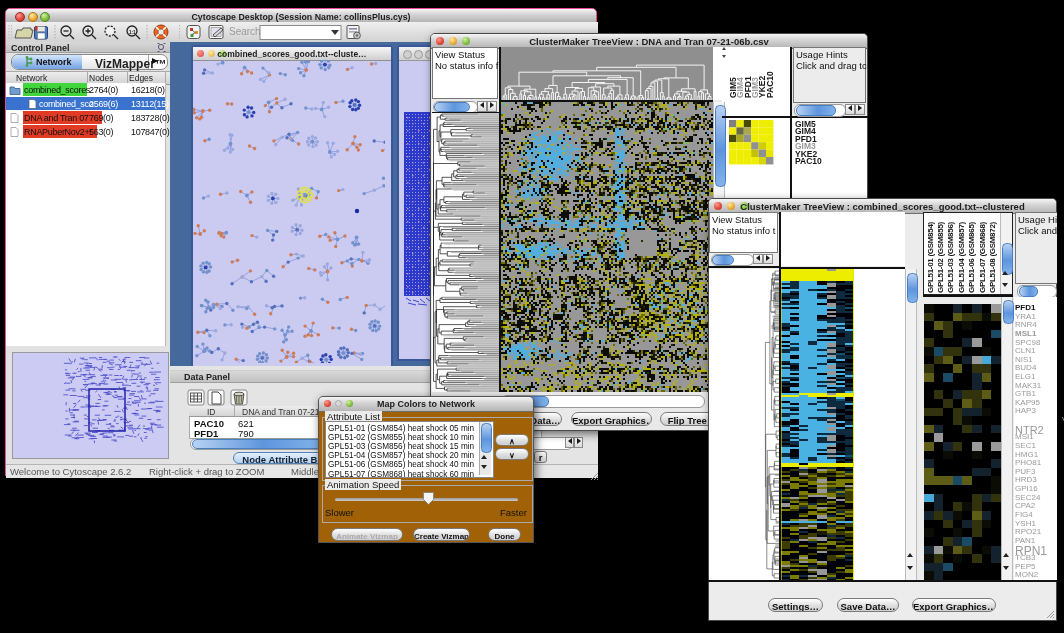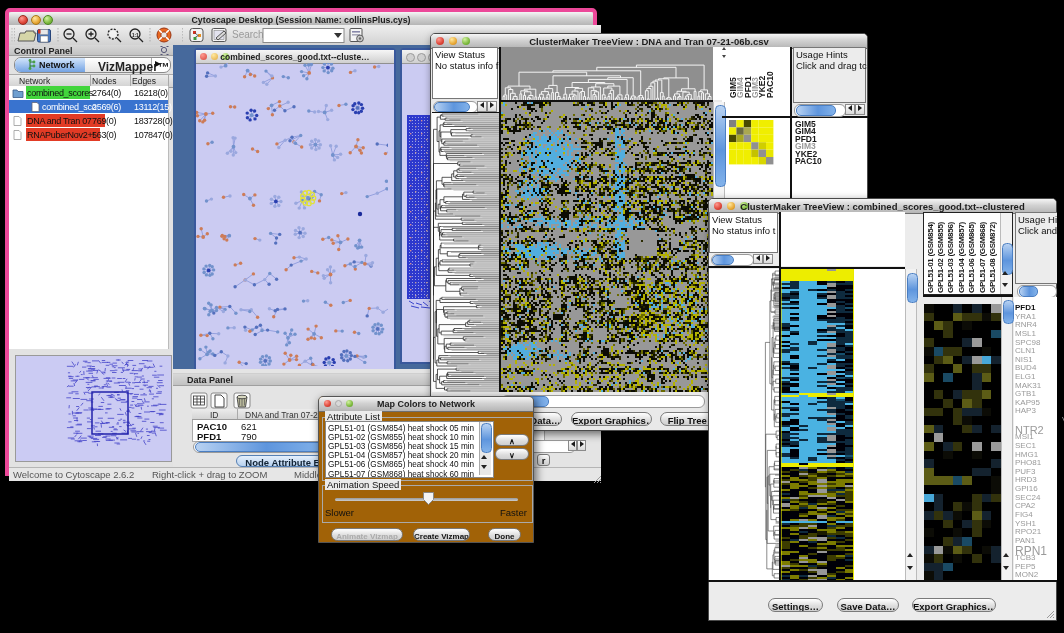--- a/index.html
+++ b/index.html
@@ -28,21 +28,21 @@
 .td{position:absolute;width:0;height:0;border:3px solid transparent;border-top:4px solid #222;border-bottom:none;}
 .tuS{position:absolute;width:0;height:0;border:2px solid transparent;border-bottom:3px solid #444;border-top:none;}
 .tdS{position:absolute;width:0;height:0;border:2px solid transparent;border-top:3px solid #444;border-bottom:none;}
 .t9{font-size:9.5px;color:#111;white-space:nowrap;position:absolute;}
 .tr9{font-size:9px;color:#111;white-space:nowrap;position:absolute;letter-spacing:-0.3px;}
 .t8{font-size:8.5px;color:#111;white-space:nowrap;position:absolute;}
 .vlab{position:absolute;font-size:8.5px;font-weight:bold;color:#1a1a1a;white-space:nowrap;
  transform:rotate(-90deg);transform-origin:0 0;}
 </style></head><body>
 <div id="pg">
-<div class="win" style="left:5px;top:8px;width:592px;height:468px;background:#e2e2e2;border:4px solid #ec4899;border-radius:5px 5px 0 0;padding-left:13px;">
+<div class="win" style="left:5px;top:8px;width:592px;height:468px;background:#e2e2e2;border:1px solid #ec4899;border-radius:5px 5px 0 0;padding-left:13px;">
       <div class="tbar" style="height:13px"></div>
       <div class="lt" style="left:9px;top:2.5px;background:radial-gradient(circle at 35% 30%,#ff9a90,#dd4537 60%,#b03028);border:0.5px solid #9a2a20"></div>
       <div class="lt" style="left:21.5px;top:2.5px;background:radial-gradient(circle at 35% 30%,#ffe9a0,#e8a835 60%,#c08020);border:0.5px solid #a87818"></div>
       <div class="lt" style="left:34px;top:2.5px;background:radial-gradient(circle at 35% 30%,#d2f2a0,#7db93e 60%,#5a9a28);border:0.5px solid #4c8822"></div>
       <div class="ttxt" style="font-size:8.8px;top:2.5px">Cytoscape Desktop (Session Name: collinsPlus.cys)</div>
       <div class="abs" style="left:0;top:13px;width:592px;height:20px;background:linear-gradient(#efefef,#d2d2d2);border-bottom:1px solid #9a9a9a"></div>
       <svg class="abs" style="left:0;top:13px" width="592" height="20" viewBox="0 0 592 20">
 <g stroke="#bbb" stroke-dasharray="1.5,1.5">
           <path d="M3 3v14M5.5 3v14M173.5 3v14"></path>
         </g>
@@ -821,21 +821,21 @@
       <path fill="#48a8d8" d="M58 52h9v8h-9zM0 190h10v8h-10z"></path>
     </svg>
     <div class="abs" style="left:1001px;top:297px;width:12px;height:283px;background:#f2f2f2;border-left:1px solid #bbb;border-right:1px solid #bbb;box-sizing:border-box"></div>
     <div class="th" style="left:1002.5px;top:300px;width:9px;height:22px;border-radius:4.5px"></div>
     <div class="tu" style="left:1003px;top:553px"></div>
     <div class="td" style="left:1003px;top:566px"></div>
     <div class="abs" style="left:1014px;top:297px;width:43px;height:283px;background:#fff"></div>
     <div class="t8" style="left:1015px;top:303.0px;color:#111;font-weight:bold;font-size:8px">PFD1</div>
     <div class="t8" style="left:1015px;top:311.6px;color:#9a9a9a;font-weight:normal;font-size:8px">YRA1</div>
     <div class="t8" style="left:1015px;top:320.2px;color:#9a9a9a;font-weight:normal;font-size:8px">RNR4</div>
-    <div class="t8" style="left:1015px;top:328.9px;color:#9a9a9a;font-weight:normal;font-size:8px">MSL1</div>
+    <div class="t8" style="left:1015px;top:328.9px;color:#9a9a9a;font-weight:bold;font-size:8px">MSL1</div>
     <div class="t8" style="left:1015px;top:337.5px;color:#9a9a9a;font-weight:normal;font-size:8px">SPC98</div>
     <div class="t8" style="left:1015px;top:346.1px;color:#9a9a9a;font-weight:normal;font-size:8px">CLN1</div>
     <div class="t8" style="left:1015px;top:354.7px;color:#9a9a9a;font-weight:normal;font-size:8px">NIS1</div>
     <div class="t8" style="left:1015px;top:363.3px;color:#9a9a9a;font-weight:normal;font-size:8px">BUD4</div>
     <div class="t8" style="left:1015px;top:372.0px;color:#9a9a9a;font-weight:normal;font-size:8px">ELG1</div>
     <div class="t8" style="left:1015px;top:380.6px;color:#9a9a9a;font-weight:normal;font-size:8px">MAK31</div>
     <div class="t8" style="left:1015px;top:389.2px;color:#9a9a9a;font-weight:normal;font-size:8px">GTB1</div>
     <div class="t8" style="left:1015px;top:397.8px;color:#9a9a9a;font-weight:normal;font-size:8px">KAP95</div>
     <div class="t8" style="left:1015px;top:406.4px;color:#9a9a9a;font-weight:normal;font-size:8px">HAP3</div>
     <div class="t8" style="left:1062px;top:415.1px;color:#9a9a9a;font-weight:normal;font-size:8px">VIP1</div>

